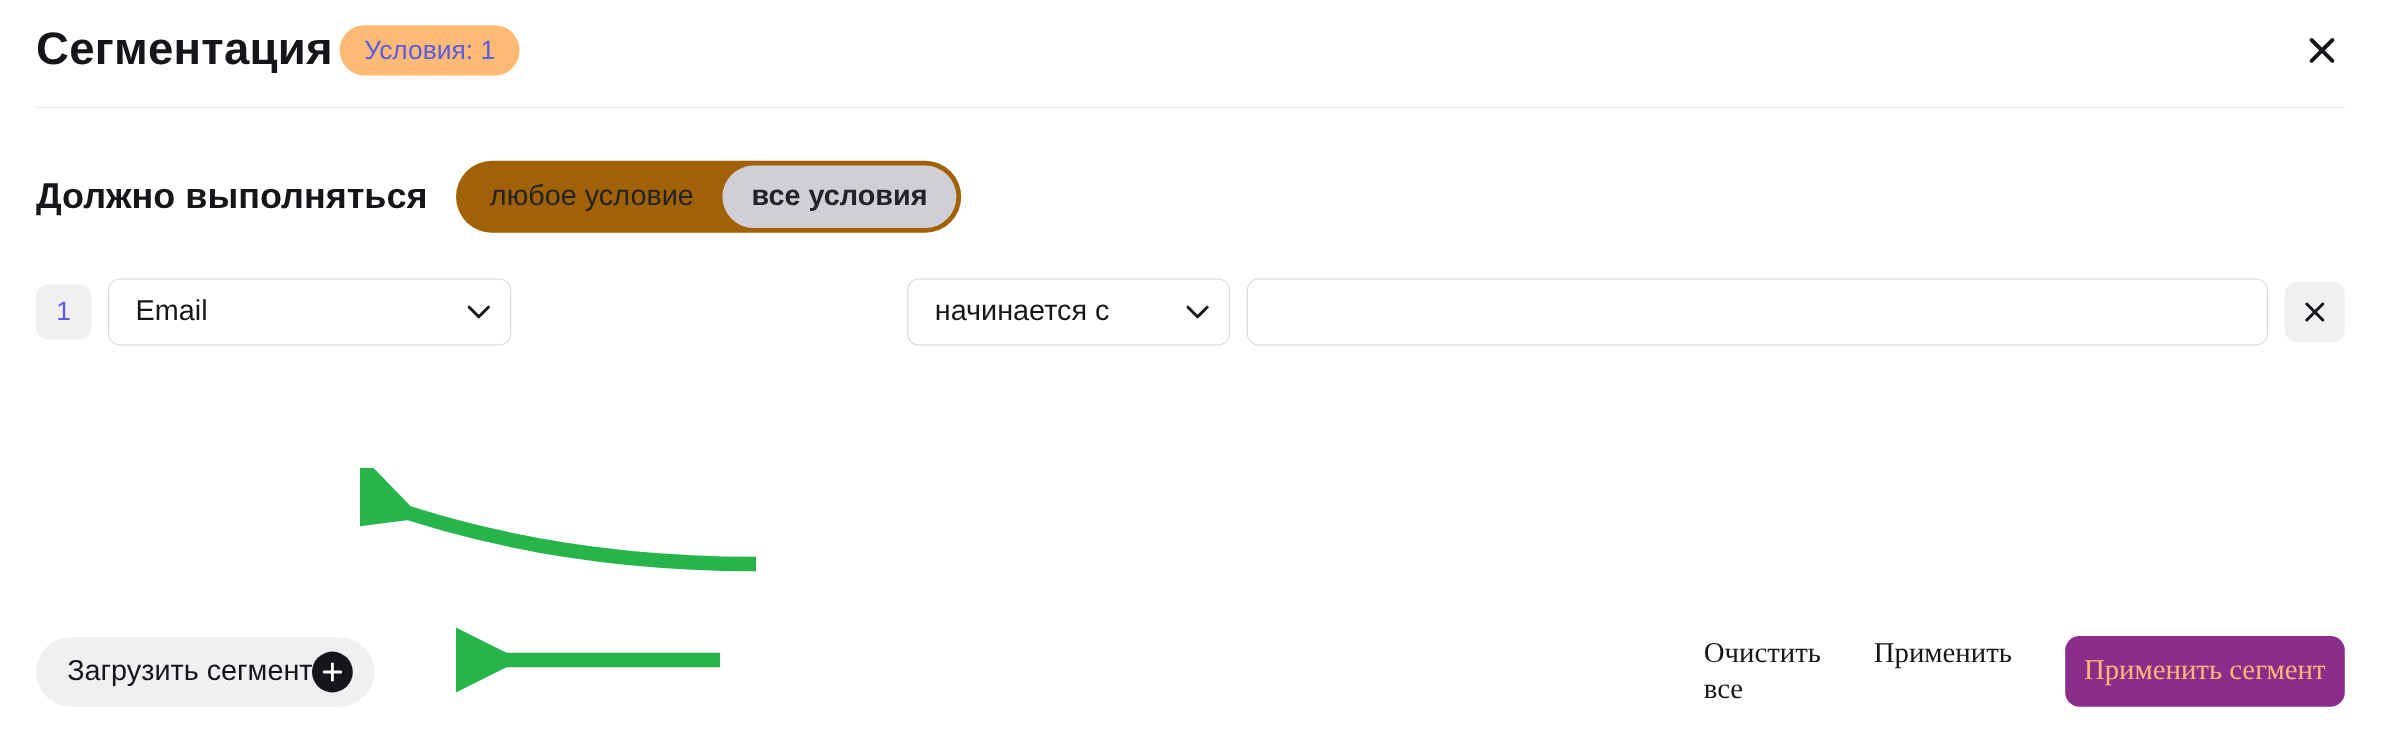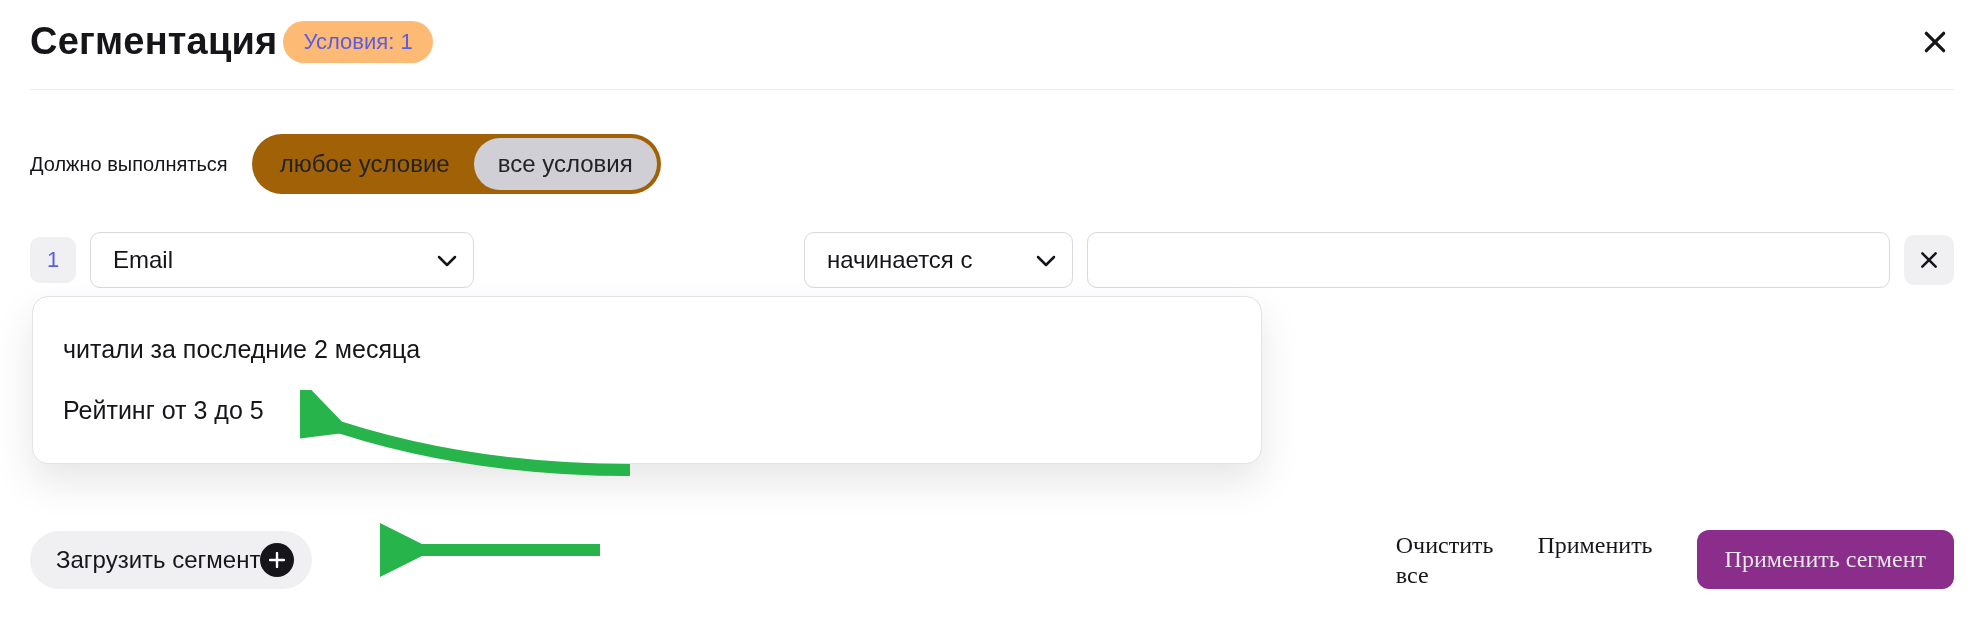--- a/index.html
+++ b/index.html
@@ -6,47 +6,47 @@
   html, body { width: 1984px; height: 620px; background: #fff; font-family: -apple-system, BlinkMacSystemFont, "Segoe UI", Helvetica, Arial, sans-serif; color: #16161a; }
   .wrap { position: relative; padding: 20px 30px 0 30px; width: 100%; height: 100%; }
 
   .header { display: flex; align-items: center; gap: 6px; padding-bottom: 26px; border-bottom: 1px solid #ececec; }
   .title { font-size: 38px; font-weight: 800; letter-spacing: .2px; }
   .badge { background: #fdba74; color: #5b5ce2; font-size: 22px; font-weight: 500; padding: 8px 20px; border-radius: 999px; }
   .close-x { margin-left: auto; width: 38px; height: 38px; display: flex; align-items: center; justify-content: center; cursor: pointer; }
   .close-x svg { width: 26px; height: 26px; }
 
   .row-match { display: flex; align-items: center; gap: 24px; margin-top: 44px; }
-  .match-label { font-size: 20px; font-weight: 400; }
+  .match-label { font-size: 30px; font-weight: 700; }
   .seg-toggle { display: inline-flex; background: #a16207; border-radius: 999px; padding: 4px; }
   .seg-toggle .opt { font-size: 24px; padding: 12px 24px; border-radius: 999px; color: #232326; cursor: pointer; }
-  .seg-toggle .opt.active { background: #d1cfd6; }
+  .seg-toggle .opt.active { background: #d1cfd6; font-weight: bold; }
 
   .cond-row { display: flex; align-items: center; gap: 14px; margin-top: 38px; position: relative; }
   .idx { width: 46px; height: 46px; border-radius: 10px; background: #f0f0f3; display: flex; align-items: center; justify-content: center; color: #5b5ce2; font-size: 22px; font-weight: 500; }
   .select { height: 56px; border: 1px solid #d8d8de; border-radius: 10px; display: flex; align-items: center; padding: 0 48px 0 22px; font-size: 24px; position: relative; background: #fff; cursor: pointer; }
   .select .chv { position: absolute; right: 16px; top: 50%; transform: translateY(-50%); }
-  .sel-field { width: 384px; }
+  .sel-field { width: 336px; }
   .gap-flex { flex: 0 0 302px; }
   .sel-op { width: 269px; }
   .val-input { flex: 1; height: 56px; border: 1px solid #d8d8de; border-radius: 10px; background: #fff; padding: 0 22px; font-size: 24px; }
   .row-x { width: 50px; height: 50px; border-radius: 10px; background: #f0f0f3; display: flex; align-items: center; justify-content: center; cursor: pointer; }
   .row-x svg { width: 20px; height: 20px; }
 
   .dropdown { position: absolute; left: 32px; top: 296px; width: 1230px; background: #fff; border: 1px solid #e2e2e8; border-radius: 16px; box-shadow: 0 18px 40px rgba(0,0,0,.10); padding: 22px 0; z-index: 50; }
   .dropdown .item { font-size: 25px; padding: 16px 30px; cursor: pointer; }
 
   .footer { position: absolute; left: 30px; right: 30px; bottom: 30px; display: flex; align-items: center; }
   .load-seg { display: inline-flex; align-items: center; gap: 0; background: #f0f0f3; border-radius: 999px; padding: 12px 18px 12px 26px; font-size: 24px; cursor: pointer; }
   .plus-circ { width: 34px; height: 34px; border-radius: 50%; background: #16161a; display: flex; align-items: center; justify-content: center; }
   .plus-circ svg { width: 16px; height: 16px; }
   .f-right { margin-left: auto; display: flex; align-items: flex-start; gap: 44px; font-family: Liberation Serif, serif; }
   .link-btn { font-size: 24px; cursor: pointer; line-height: 1.25; }
   .clear { display: flex; flex-direction: column; }
-  .apply { background: #8b2e8b; color: #e5e5e5; font-size: 24px; font-weight: 500; padding: 16px 28px; border-radius: 12px; cursor: pointer; }
+  .apply { background: #8b2e8b; color: #fdba74; font-size: 24px; font-weight: 500; padding: 16px 16px; border-radius: 12px; cursor: pointer; }
 
   .arrow { position: absolute; pointer-events: none; z-index: 60; }
   .chv svg { width: 20px; height: 14px; }
 </style>
 </head>
 <body>
 
 <div class="wrap">
 
   <div class="header">
@@ -87,24 +87,20 @@
       </span>
     </div>
     <input class="val-input" type="text" value="" style="">
     <div class="row-x">
       <svg viewBox="0 0 24 24">
           <path d="M4 4 L20 20 M20 4 L4 20" stroke="#16161a" stroke-width="3" stroke-linecap="round" fill="none"></path>
         </svg>
     </div>
   </div>
 
-  <div class="dropdown">
-    <div class="item">читали за последние 2 месяца</div>
-    <div class="item">Рейтинг от 3 до 5</div>
-  </div>
 
   <div class="footer">
     <div class="load-seg">
       <span>Загрузить сегмент</span>
       <span class="plus-circ">
         <svg viewBox="0 0 16 16">
             <path d="M8 1 V15 M1 8 H15" stroke="#fff" stroke-width="2.4" stroke-linecap="round"></path>
           </svg>
       </span>
     </div>

